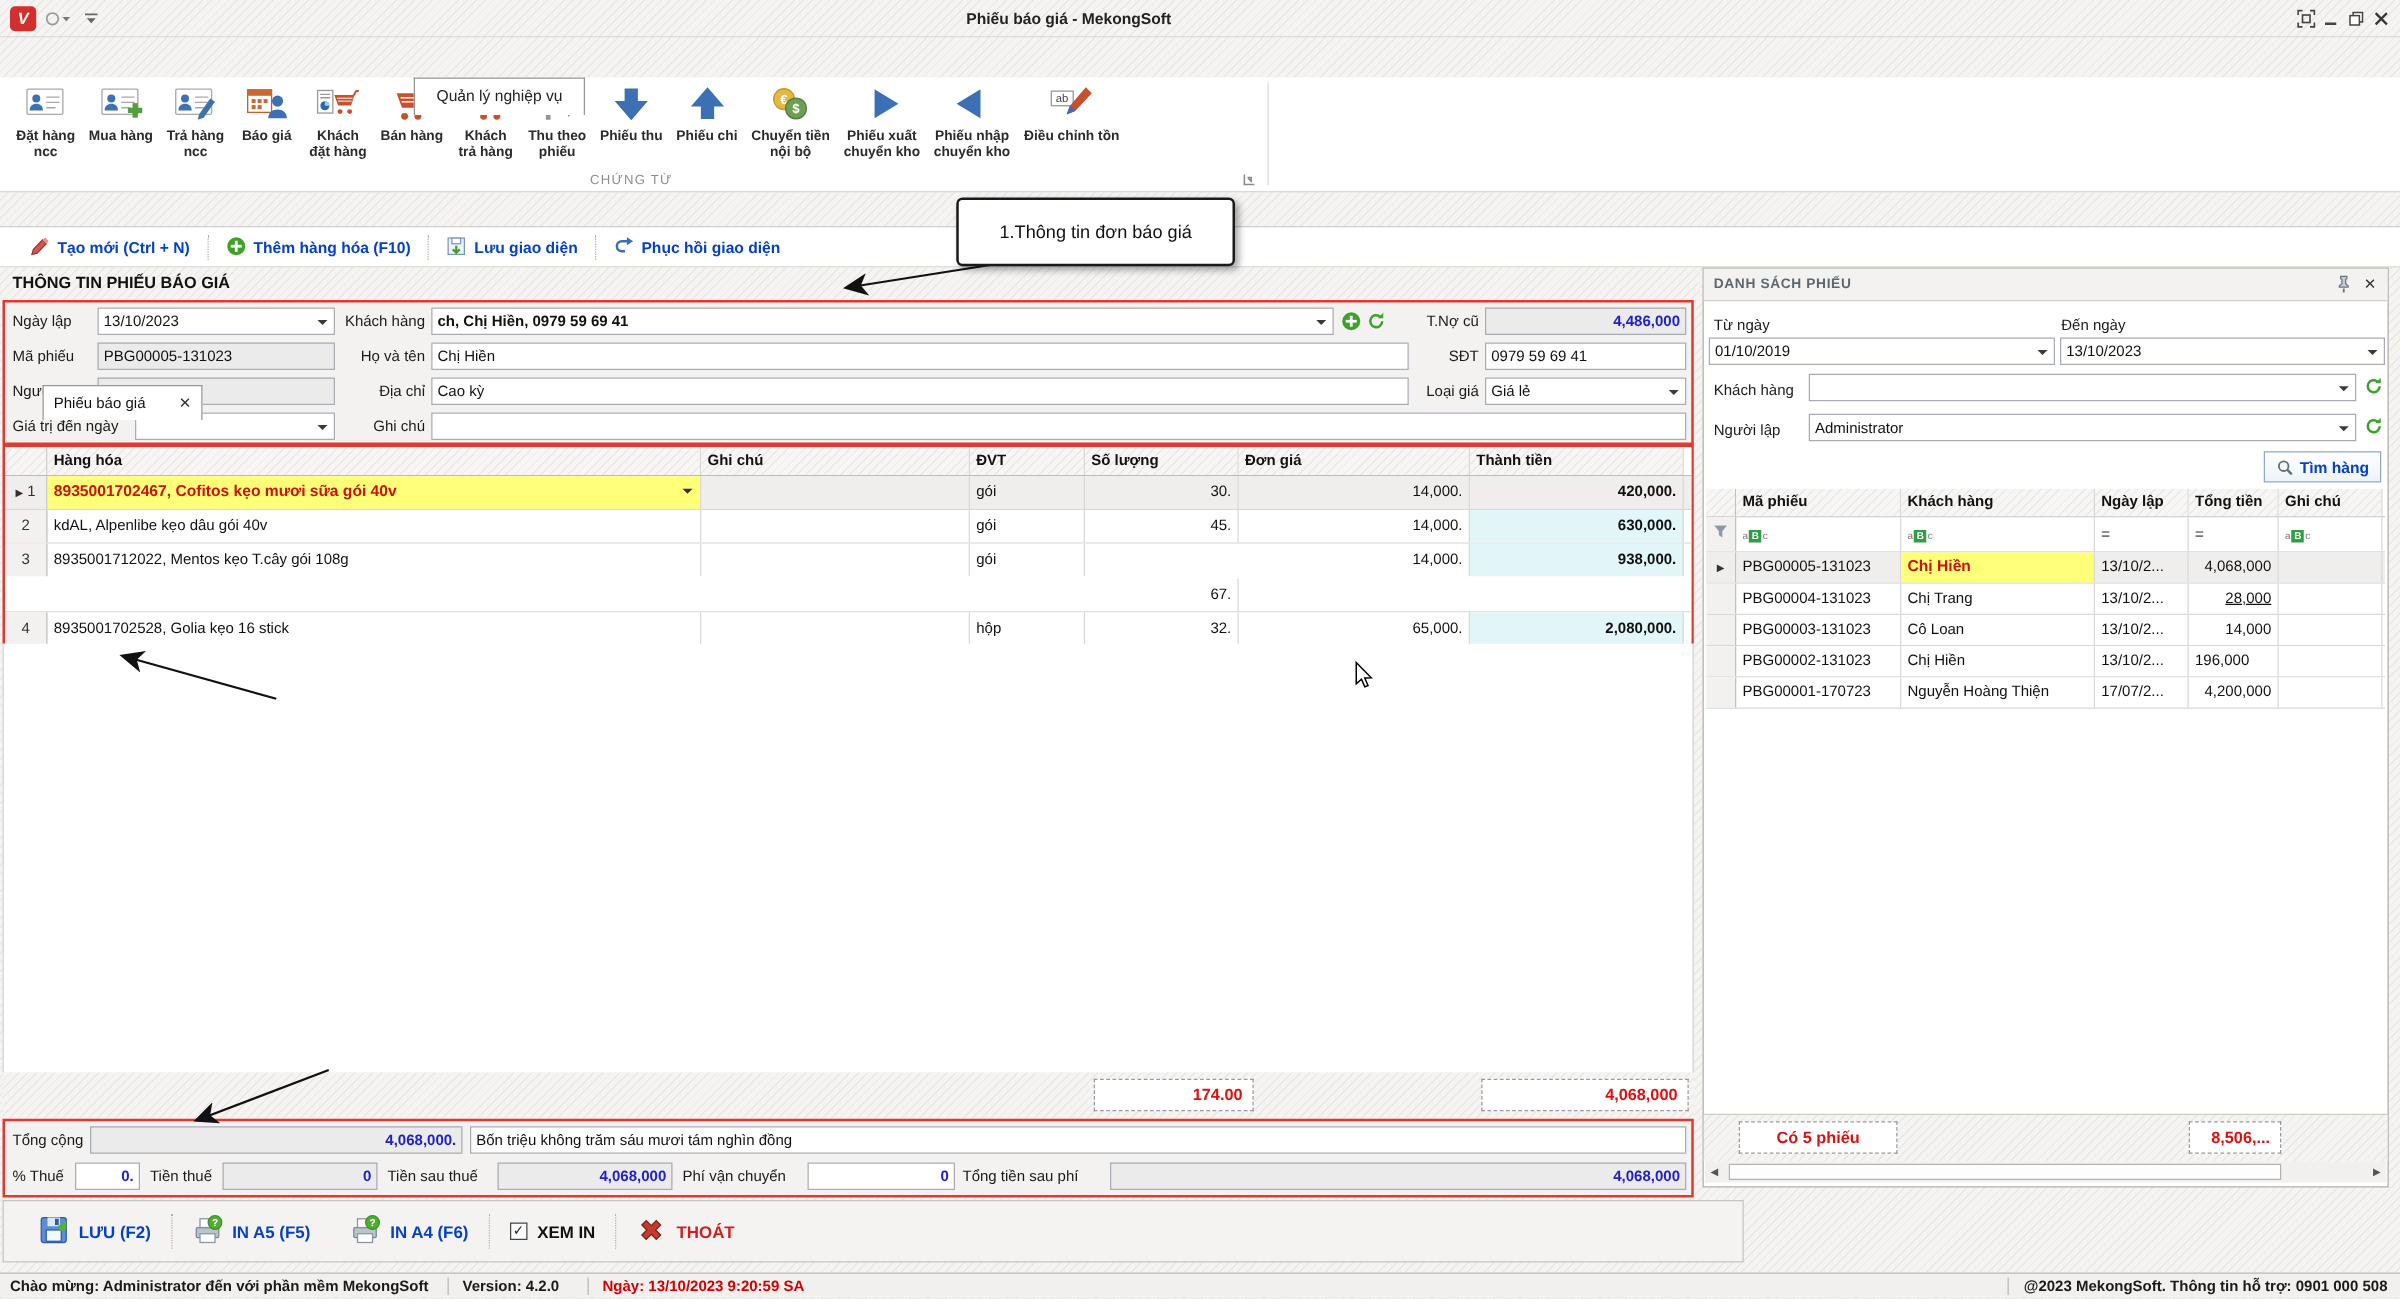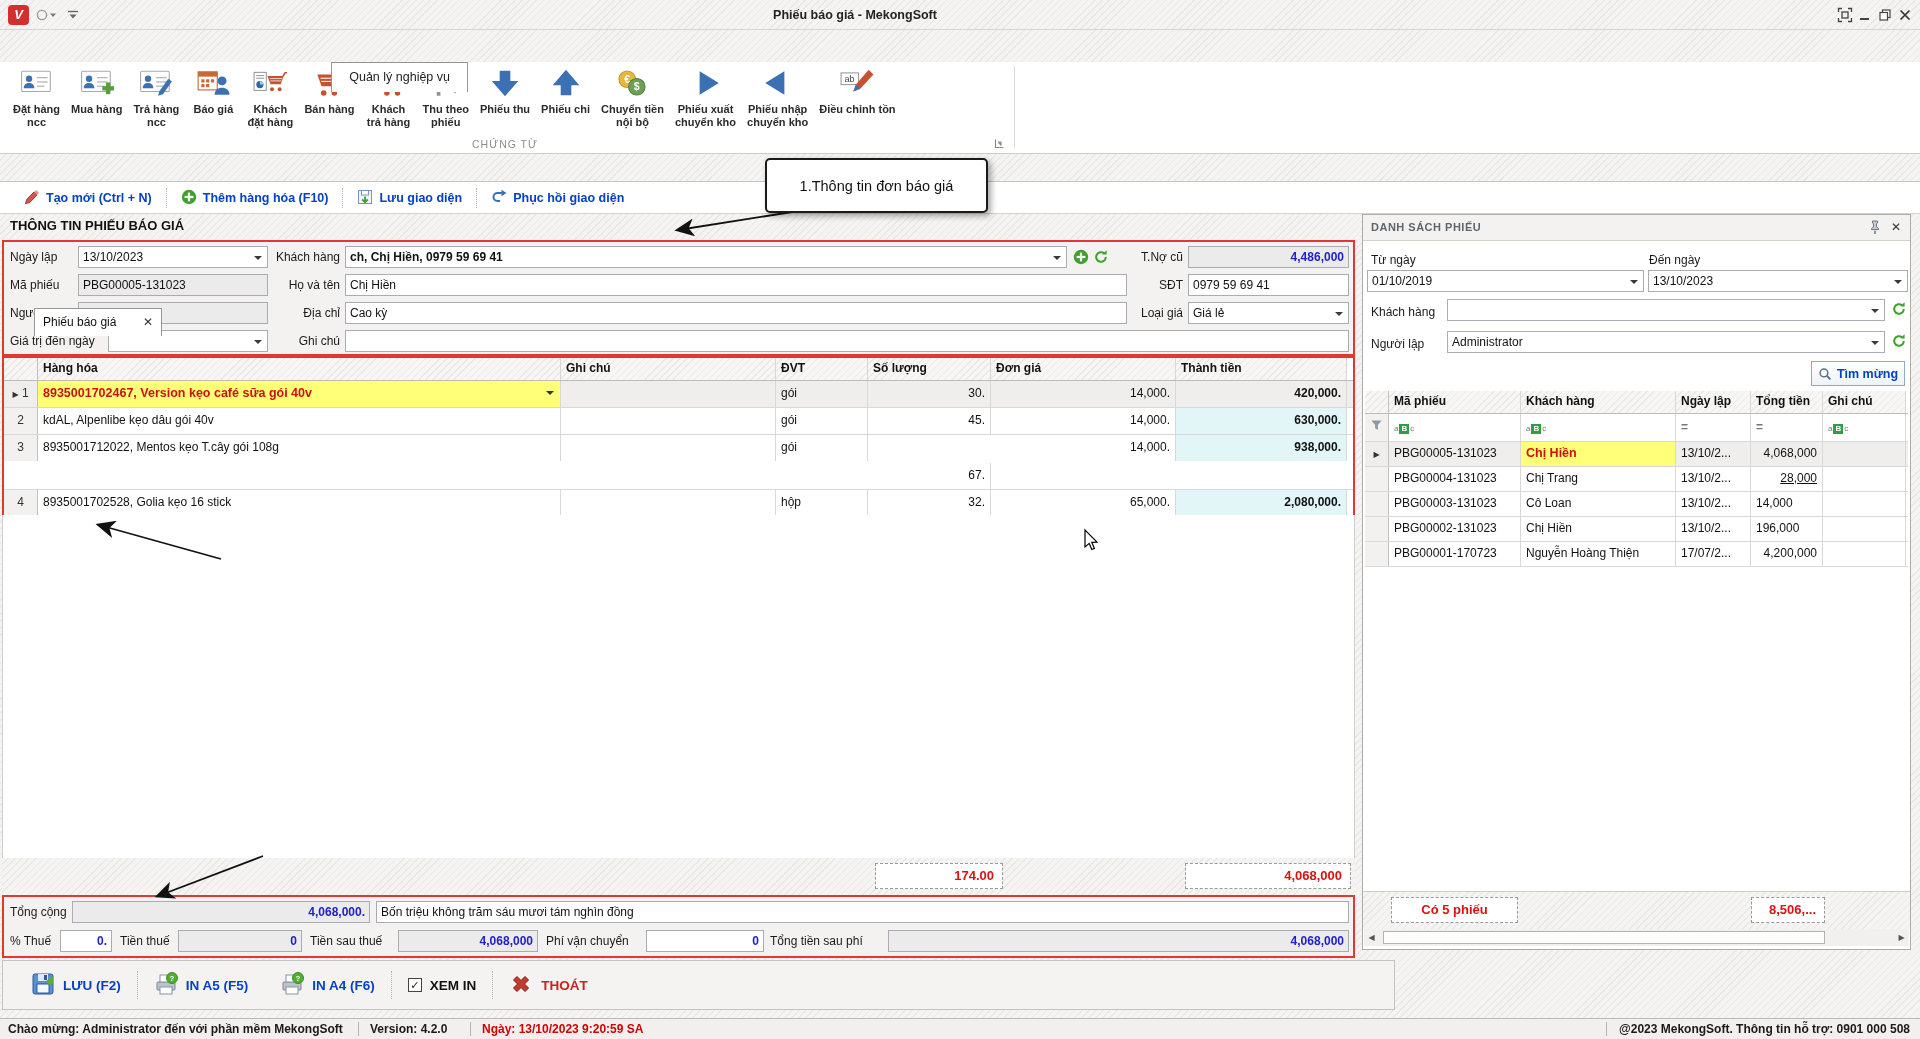--- a/index.html
+++ b/index.html
@@ -437,21 +437,21 @@
           <div class="gcell mark" style="width: 34px; height: 22px;"></div>
           <div class="gcell" style="width: 523px; height: 22px;">Hàng hóa</div>
           <div class="gcell" style="width: 215px; height: 22px;">Ghi chú</div>
           <div class="gcell" style="width: 92px; height: 22px;">ĐVT</div>
           <div class="gcell" style="width: 123px; height: 22px;">Số lượng</div>
           <div class="gcell" style="width: 185px; height: 22px;">Đơn giá</div>
           <div class="gcell" style="width: 171px; height: 22px;">Thành tiền</div>
         </div>
         <div class="grow sel-row">
           <div class="gcell mark" style="width: 34px; height: 26px;"><span style="font-size:8px">▶</span> 1</div>
-          <div class="gcell cell-name-sel" style="width: 523px; height: 26px;"><span>8935001702467, Version kẹo café sữa gói 40v</span><span class="cell-caret"></span></div>
+          <div class="gcell cell-name-sel" style="width: 523px; height: 26px;"><span>8935001702467, Cofitos kẹo mươi sữa gói 40v</span><span class="cell-caret"></span></div>
           <div class="gcell" style="width: 215px; height: 26px;"></div>
           <div class="gcell" style="width: 92px; height: 26px;">gói</div>
           <div class="gcell cell-num" style="width: 123px; height: 26px;">30.</div>
           <div class="gcell cell-num" style="width: 185px; height: 26px;">14,000.</div>
           <div class="gcell cell-num" style="width: 171px; height: 26px; font-weight: bold;">420,000.</div>
         </div>
         <div class="grow">
           <div class="gcell mark" style="width: 34px; height: 26px;">2</div>
           <div class="gcell" style="width: 523px; height: 26px;">kdAL, Alpenlibe kẹo dâu gói 40v</div>
           <div class="gcell" style="width: 215px; height: 26px;"></div>
@@ -603,21 +603,21 @@
           <path d="M12.8 8 a4.8 4.8 0 1 1 -1.7 -3.7" stroke="#3ba32b" stroke-width="2" fill="none"></path>
           <path d="M13.6 1.2 v4.4 h-4.4 z" fill="#3ba32b"></path>
         </svg>
     </span>
 
     <div class="search-btn">
       <svg viewBox="0 0 16 16">
           <circle cx="6.8" cy="6.8" r="4.4" stroke="#60707f" stroke-width="1.7" fill="none"></circle>
           <line x1="10.2" y1="10.2" x2="14.2" y2="14.2" stroke="#60707f" stroke-width="2.2"></line>
         </svg>
-      <span>Tìm mừng</span>
+      <span>Tìm hàng</span>
     </div>
 
     <div id="panel-grid" class="grid" style="position:absolute;left:2px;top:176px;width:543px">
         <div class="grow ghead">
           <div class="gcell mark" style="width: 24px; height: 22px;"></div>
           <div class="gcell" style="width: 132px; height: 22px;">Mã phiếu</div>
           <div class="gcell" style="width: 155px; height: 22px;">Khách hàng</div>
           <div class="gcell" style="width: 75px; height: 22px;">Ngày lập</div>
           <div class="gcell" style="width: 72px; height: 22px;">Tổng tiền</div>
           <div class="gcell" style="width: 83px; height: 22px;">Ghi chú</div>
@@ -646,21 +646,21 @@
           <div class="gcell" style="width: 155px; height: 24px; line-height: 23px;">Chị Trang</div>
           <div class="gcell" style="width: 75px; height: 24px; line-height: 23px;">13/10/2...</div>
           <div class="gcell" style="width: 72px; height: 24px; line-height: 23px; text-align: right; text-decoration: underline;">28,000</div>
           <div class="gcell" style="width: 83px; height: 24px; line-height: 23px;"></div>
         </div>
         <div class="grow">
           <div class="gcell mark" style="width: 24px; height: 24px; line-height: 23px;"></div>
           <div class="gcell" style="width: 132px; height: 24px; line-height: 23px;">PBG00003-131023</div>
           <div class="gcell" style="width: 155px; height: 24px; line-height: 23px;">Cô Loan</div>
           <div class="gcell" style="width: 75px; height: 24px; line-height: 23px;">13/10/2...</div>
-          <div class="gcell" style="width: 72px; height: 24px; line-height: 23px; text-align: left;">14,000</div>
+          <div class="gcell" style="width: 72px; height: 24px; line-height: 23px; text-align: right;">14,000</div>
           <div class="gcell" style="width: 83px; height: 24px; line-height: 23px;"></div>
         </div>
         <div class="grow">
           <div class="gcell mark" style="width: 24px; height: 24px; line-height: 23px;"></div>
           <div class="gcell" style="width: 132px; height: 24px; line-height: 23px;">PBG00002-131023</div>
           <div class="gcell" style="width: 155px; height: 24px; line-height: 23px;">Chị Hiền</div>
           <div class="gcell" style="width: 75px; height: 24px; line-height: 23px;">13/10/2...</div>
           <div class="gcell" style="width: 72px; height: 24px; line-height: 23px; ">196,000</div>
           <div class="gcell" style="width: 83px; height: 24px; line-height: 23px;"></div>
         </div>

